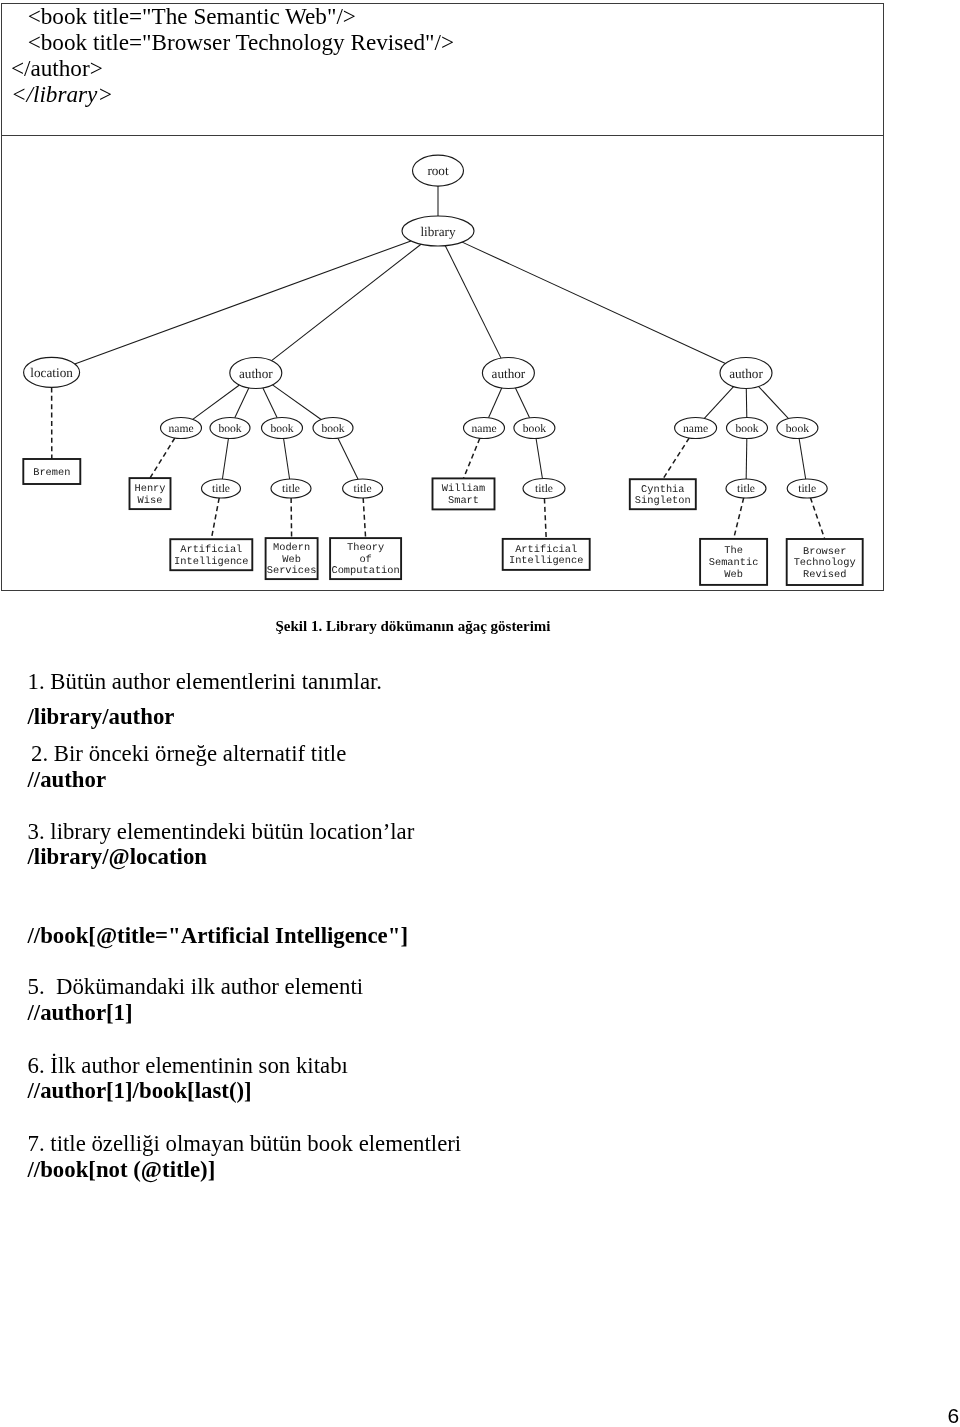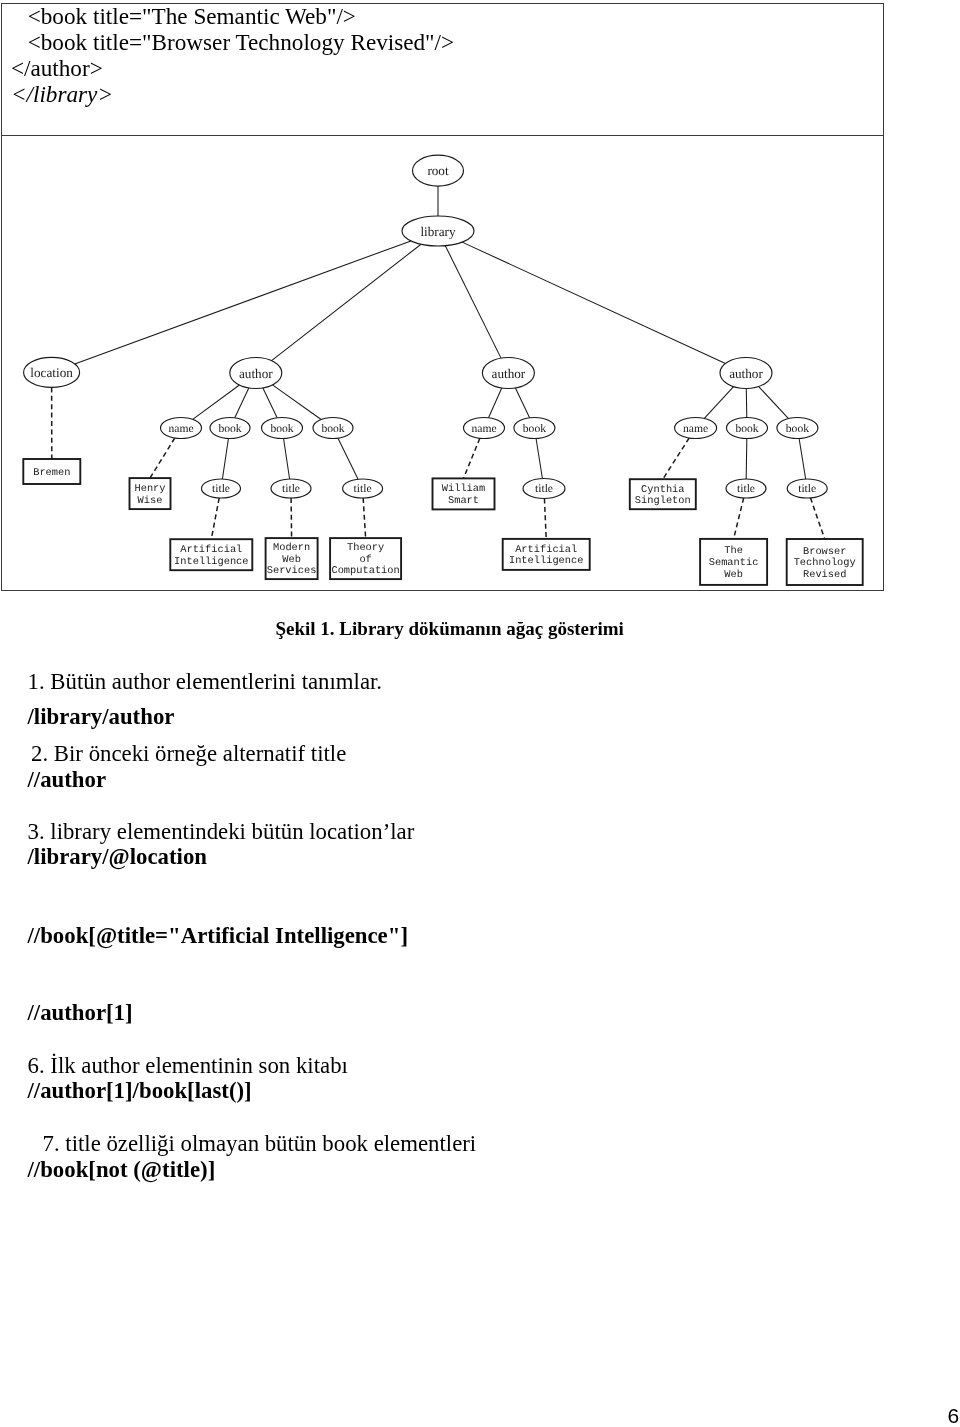--- a/index.html
+++ b/index.html
@@ -13,21 +13,21 @@
     border-left:1.3px solid #3b3b3b;border-right:1.3px solid #3b3b3b;border-top:1.3px solid #3b3b3b;}
   .code-line{position:absolute;font-size:23.2px;color:#000;white-space:pre;line-height:1;}
 
   
   #figure-frame{position:absolute;left:1px;top:135px;width:883px;height:455.5px;box-sizing:border-box;
     border:1.3px solid #3b3b3b;}
   #figure-svg{position:absolute;left:0;top:0;pointer-events:none;text-rendering:geometricPrecision;}
   #figure-svg text{paint-order:stroke;}
 
   
-  #caption{position:absolute;font-weight:bold;font-size:19px;color:#000;white-space:pre;line-height:1;}
+  #caption{position:absolute;font-weight:bold;font-size:15px;color:#000;white-space:pre;line-height:1;}
   .body-line{position:absolute;font-size:22.8px;color:#000;white-space:pre;line-height:1;}
   .body-line.bold{font-weight:bold;}
   #page-number{position:absolute;font-family:"Liberation Sans",sans-serif;font-size:21px;color:#000;line-height:1;}
   #xpath-list{position:absolute;left:16px;top:0;width:960px;height:1427px;text-decoration:underline;}
 </style>
 </head>
 <body>
 
 <div class="page">
 
@@ -216,24 +216,25 @@
   <div id="caption" style="left: 275.5px; top: 618.707px;">Şekil 1. Library dökümanın ağaç gösterimi</div>
 
   <div id="xpath-list">
       <div class="body-line" style="left: 11.5px; top: 670.707px;"><span>1.</span><span> Bütün author elementlerini tanımlar.</span></div>
       <div class="body-line bold" style="left: 11.5px; top: 706.007px;">/library/author</div>
       <div class="body-line" style="left: 15px; top: 742.507px;"><span>2.</span><span> Bir önceki örneğe alternatif title</span></div>
       <div class="body-line bold" style="left: 11.5px; top: 768.807px;">//author</div>
       <div class="body-line" style="left: 11.5px; top: 821.207px;"><span>3.</span><span> library elementindeki bütün location’lar</span></div>
       <div class="body-line bold" style="left: 11.5px; top: 845.507px; text-align: center;">/library/@location</div>
       <div class="body-line bold" style="left: 11.5px; top: 924.907px;">//book[@title="Artificial Intelligence"]</div>
+      <div class="body-line" style="left: 11.5px; top: 976.107px;"><span>5.</span><span>  Dökümandaki ilk author elementi</span></div>
       <div class="body-line bold" style="left: 11.5px; top: 1001.51px;">//author[1]</div>
       <div class="body-line" style="left: 11.5px; top: 1054.81px;"><span>6.</span><span> İlk author elementinin son kitabı</span></div>
       <div class="body-line bold" style="left: 11.5px; top: 1080.31px;">//author[1]/book[last()]</div>
-      <div class="body-line" style="left: 11.5px; top: 1132.61px; margin-left: 15px;"><span>7.</span><span> title özelliği olmayan bütün book elementleri</span></div>
+      <div class="body-line" style="left: 11.5px; top: 1132.61px;"><span>7.</span><span> title özelliği olmayan bütün book elementleri</span></div>
       <div class="body-line bold" style="left: 11.5px; top: 1158.91px;">//book[not (@title)]</div>
     </div>
 
   <div id="page-number" style="left: 947.5px; top: 1405px;">6</div>
 <div class="code-line" style="left: 27.7px; top: 4.87232px;">&lt;book title="The Semantic Web"/&gt;</div>
     <div class="code-line" style="left: 27.7px; top: 30.8723px;">&lt;book title="Browser Technology Revised"/&gt;</div>
     <div class="code-line" style="left: 10.9px; top: 56.5723px;">&lt;/author&gt;</div>
     <div class="code-line" style="left: 10.9px; top: 83.1723px; font-style: italic;">&lt;/library&gt;</div>
   </div>
 

